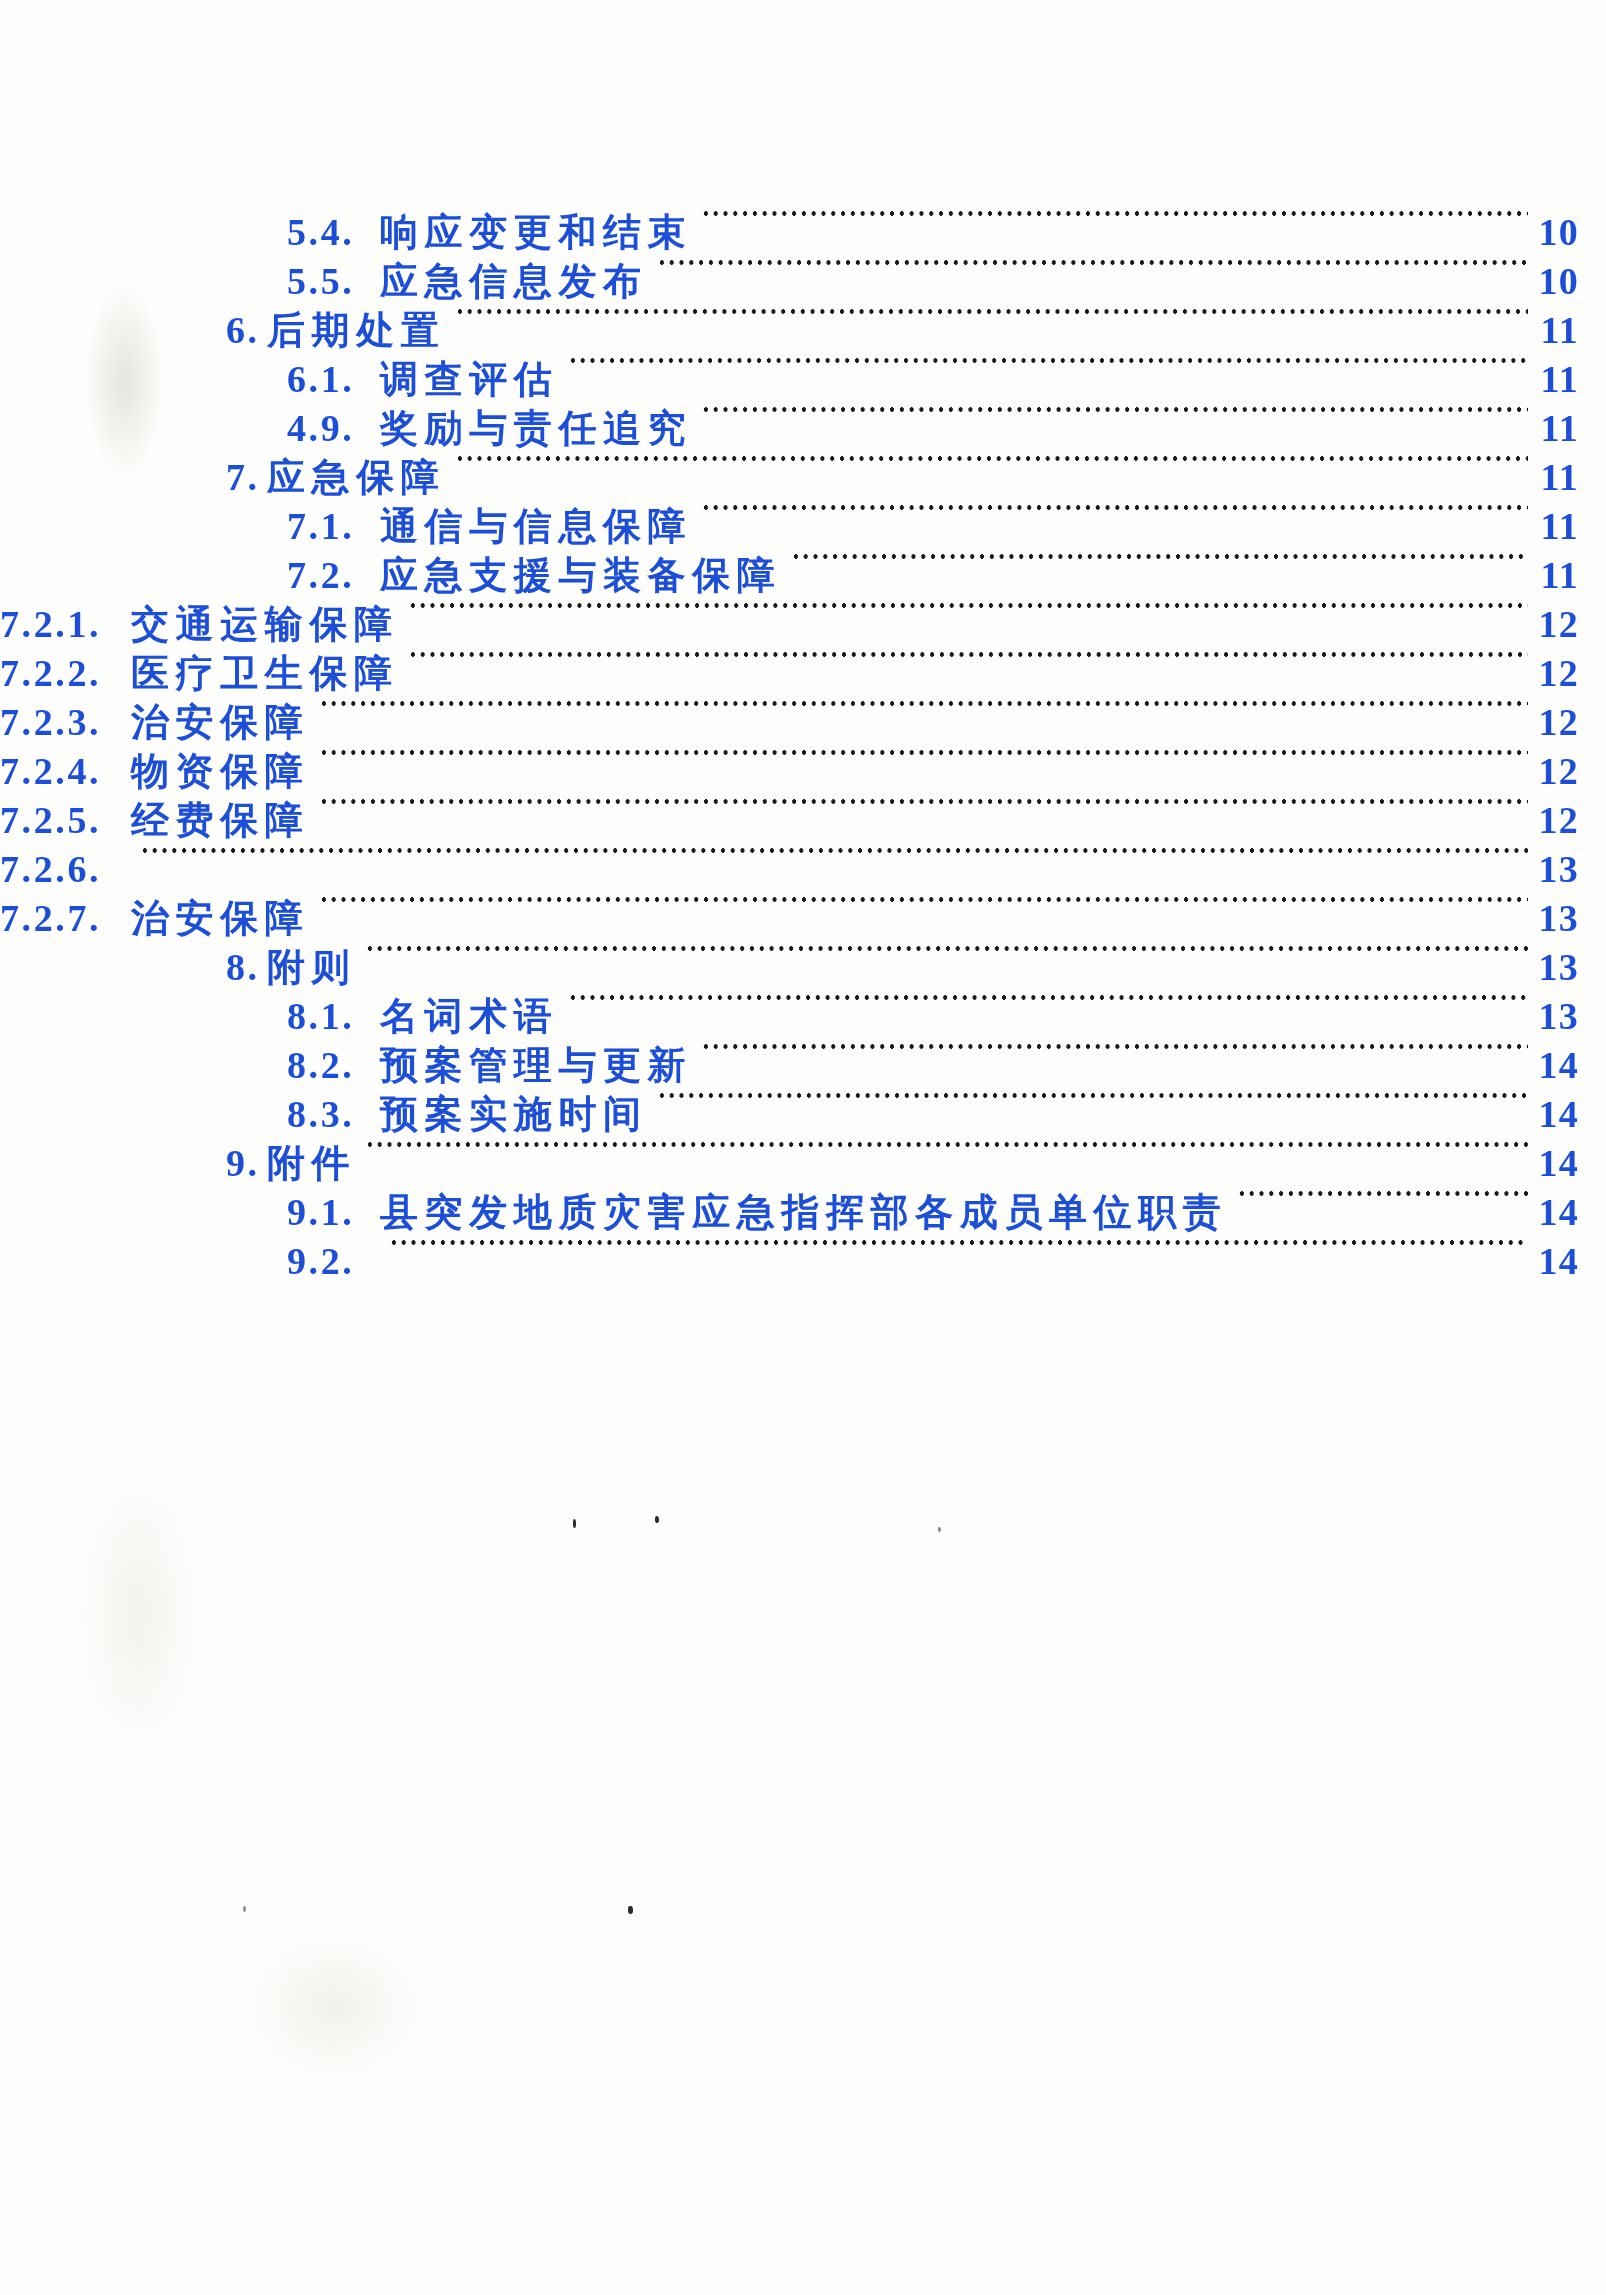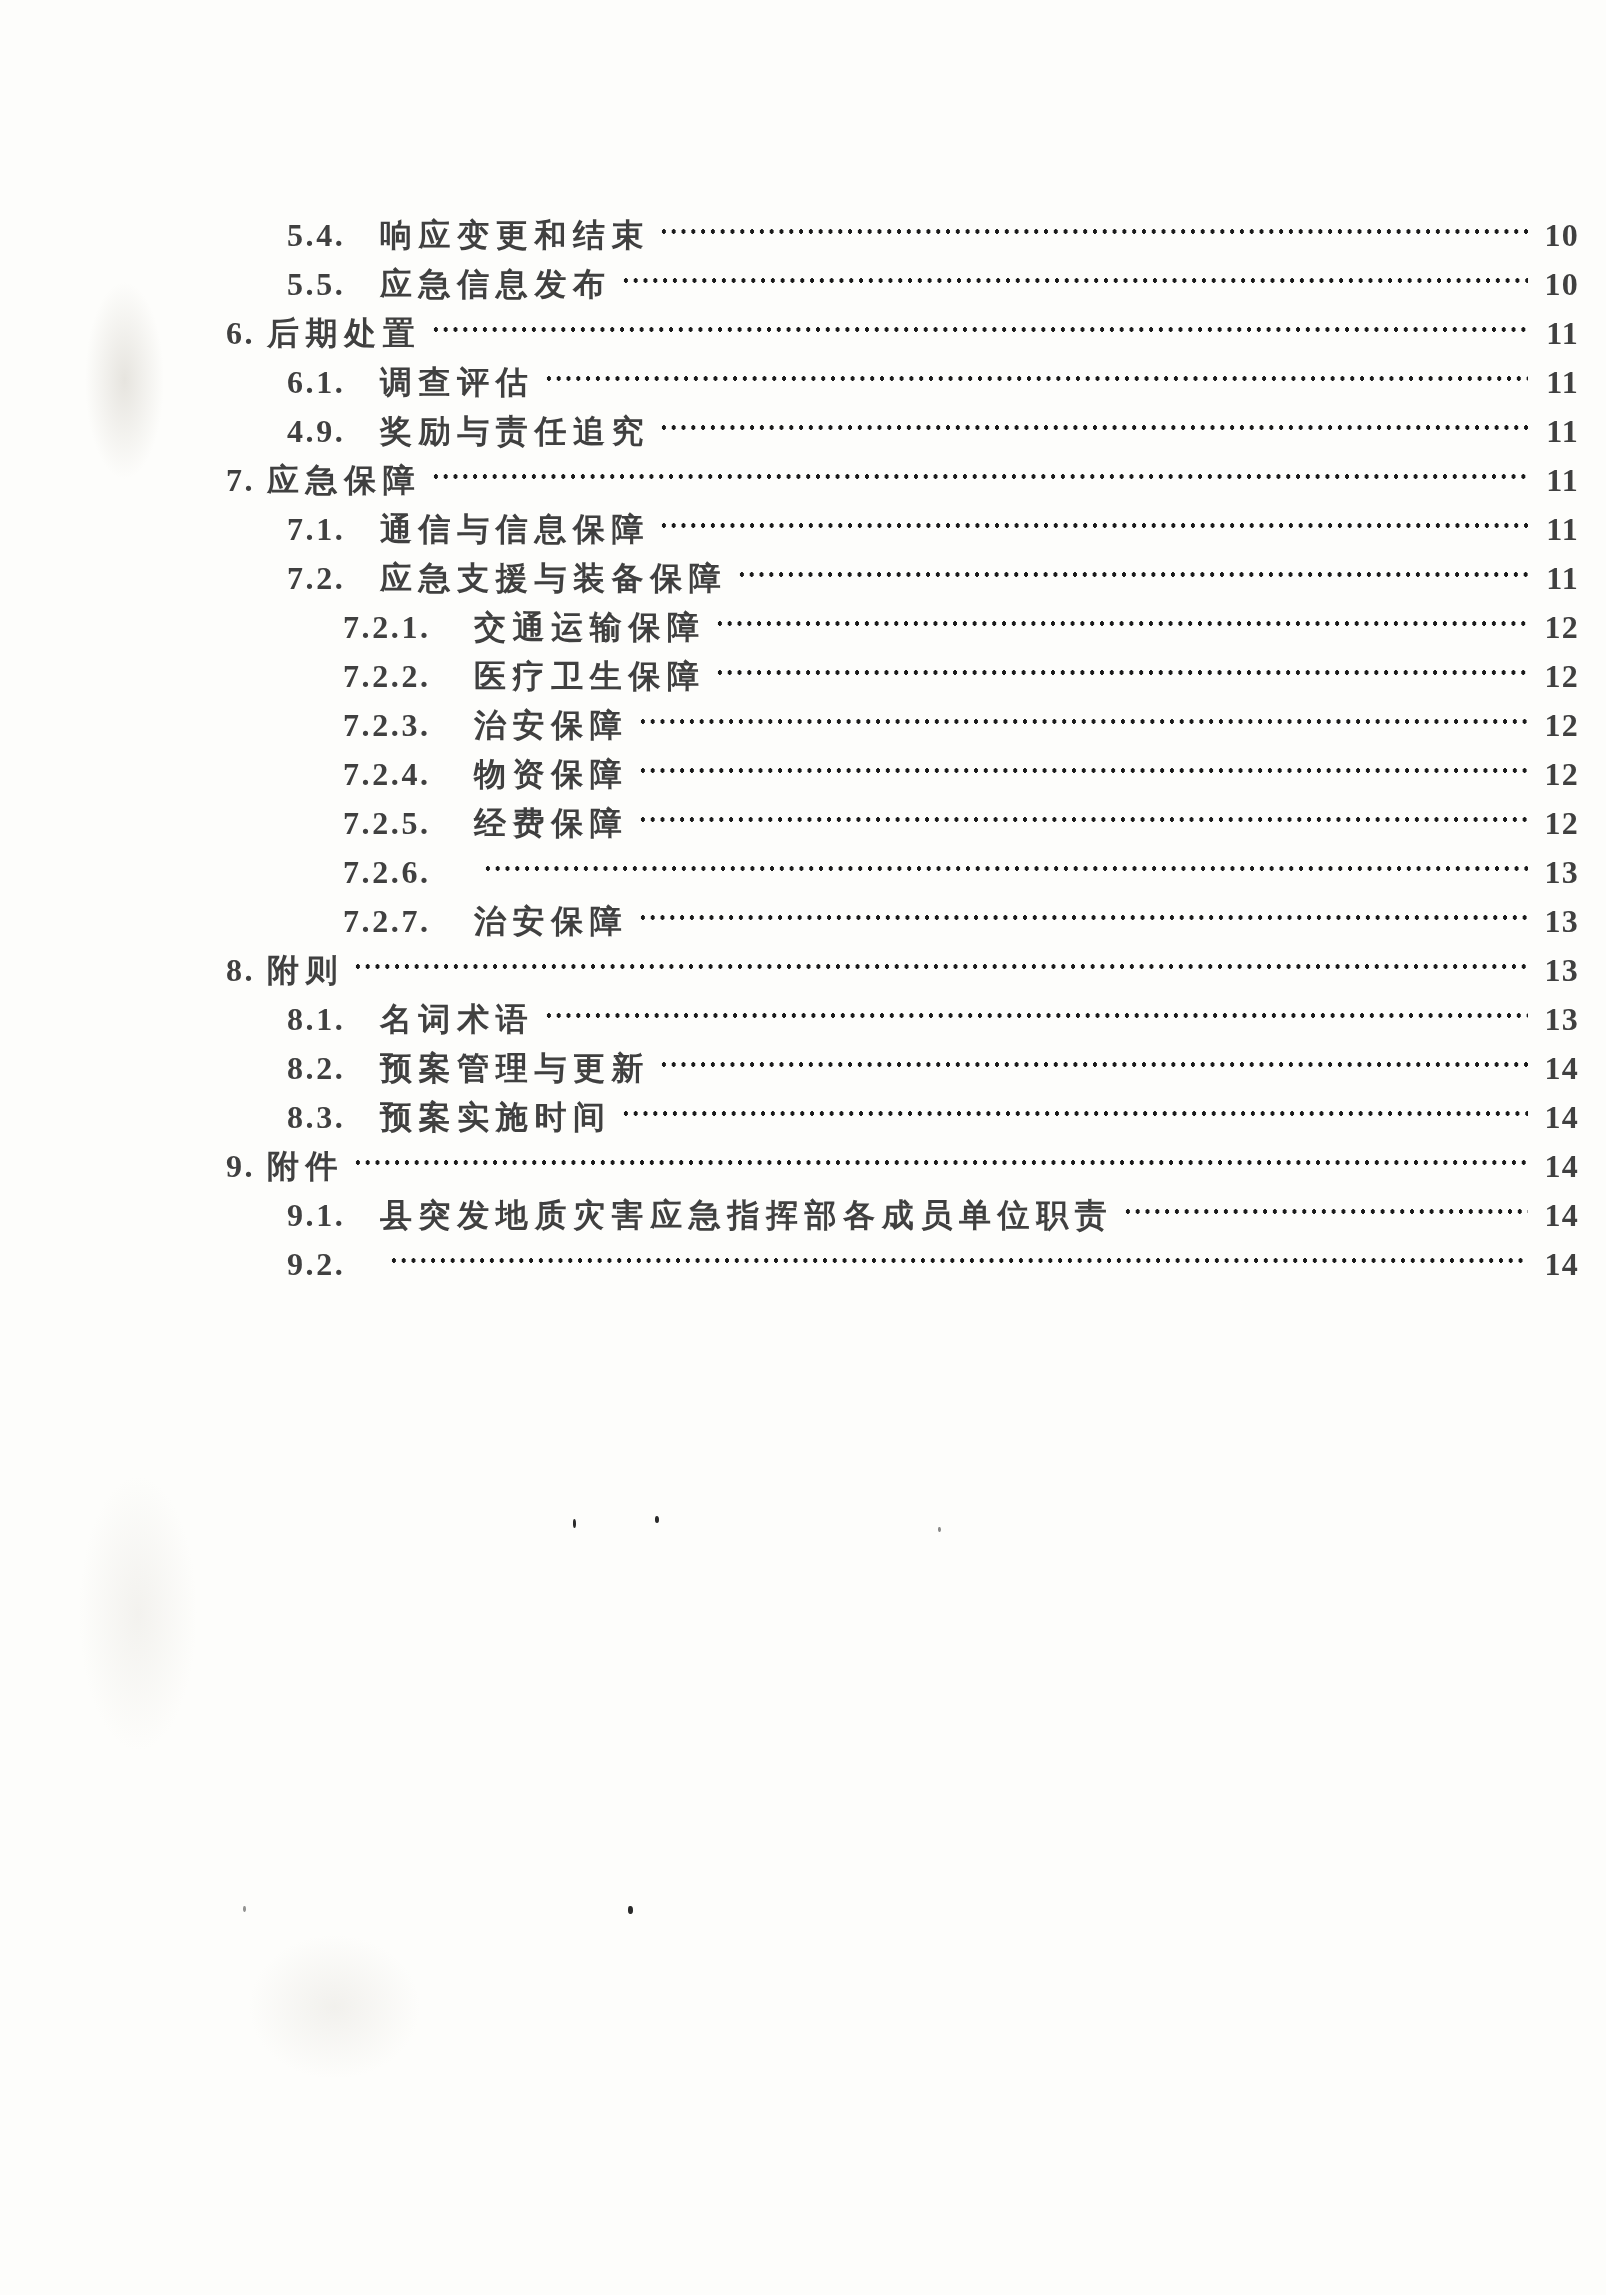--- a/index.html
+++ b/index.html
@@ -34,42 +34,42 @@
     pointer-events: none;
   }
   .toc {
     position: absolute;
     top: 211px;
     left: 0;
     right: 0;
   }
   .toc-row {
     display: flex;
-    align-items: center;
+    align-items: flex-start;
     height: 49px;
     padding-right: 28px;
-    color: #404040;
+    color: #1d4ed8;
     font-weight: bold;
-    font-size: 32px;
+    font-size: 38px;
     line-height: 43px;
     white-space: nowrap;
   }
   .toc-row .num {
     letter-spacing: 2.6px;
     flex: 0 0 auto;
   }
   .toc-row .title {
     letter-spacing: 6.6px;
     flex: 0 0 auto;
   }
   .level-1 { padding-left: 226px; }
   .level-1 .num { min-width: 41px; }
   .level-2 { padding-left: 287px; }
   .level-2 .num { min-width: 93px; }
-  .level-3 { padding-left: 343px; }
+  .level-3 { }
   .level-3 .num { min-width: 131px; }
   .leader {
     flex: 1 1 auto;
     height: 4.6px;
     margin: 0 3.9px 8.5px 9.2px;
     background-image: radial-gradient(circle closest-side, #1a1a1a 94%, rgba(0,0,0,0));
     background-size: 9.8px 4.6px;
     background-repeat: repeat-x;
     background-position: left center;
   }

